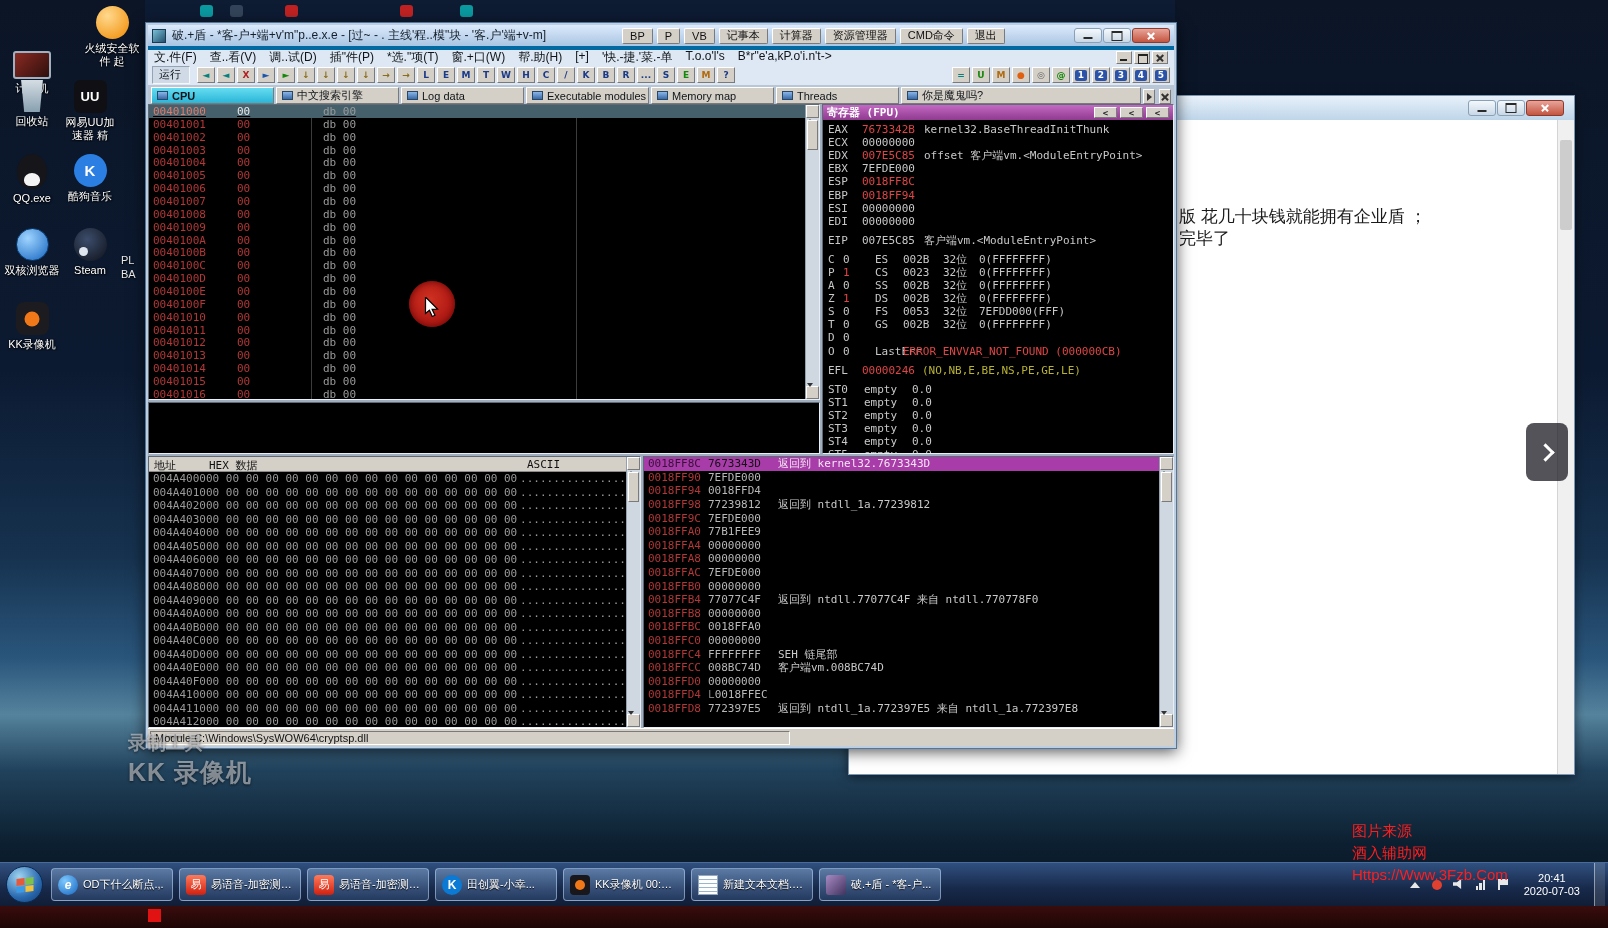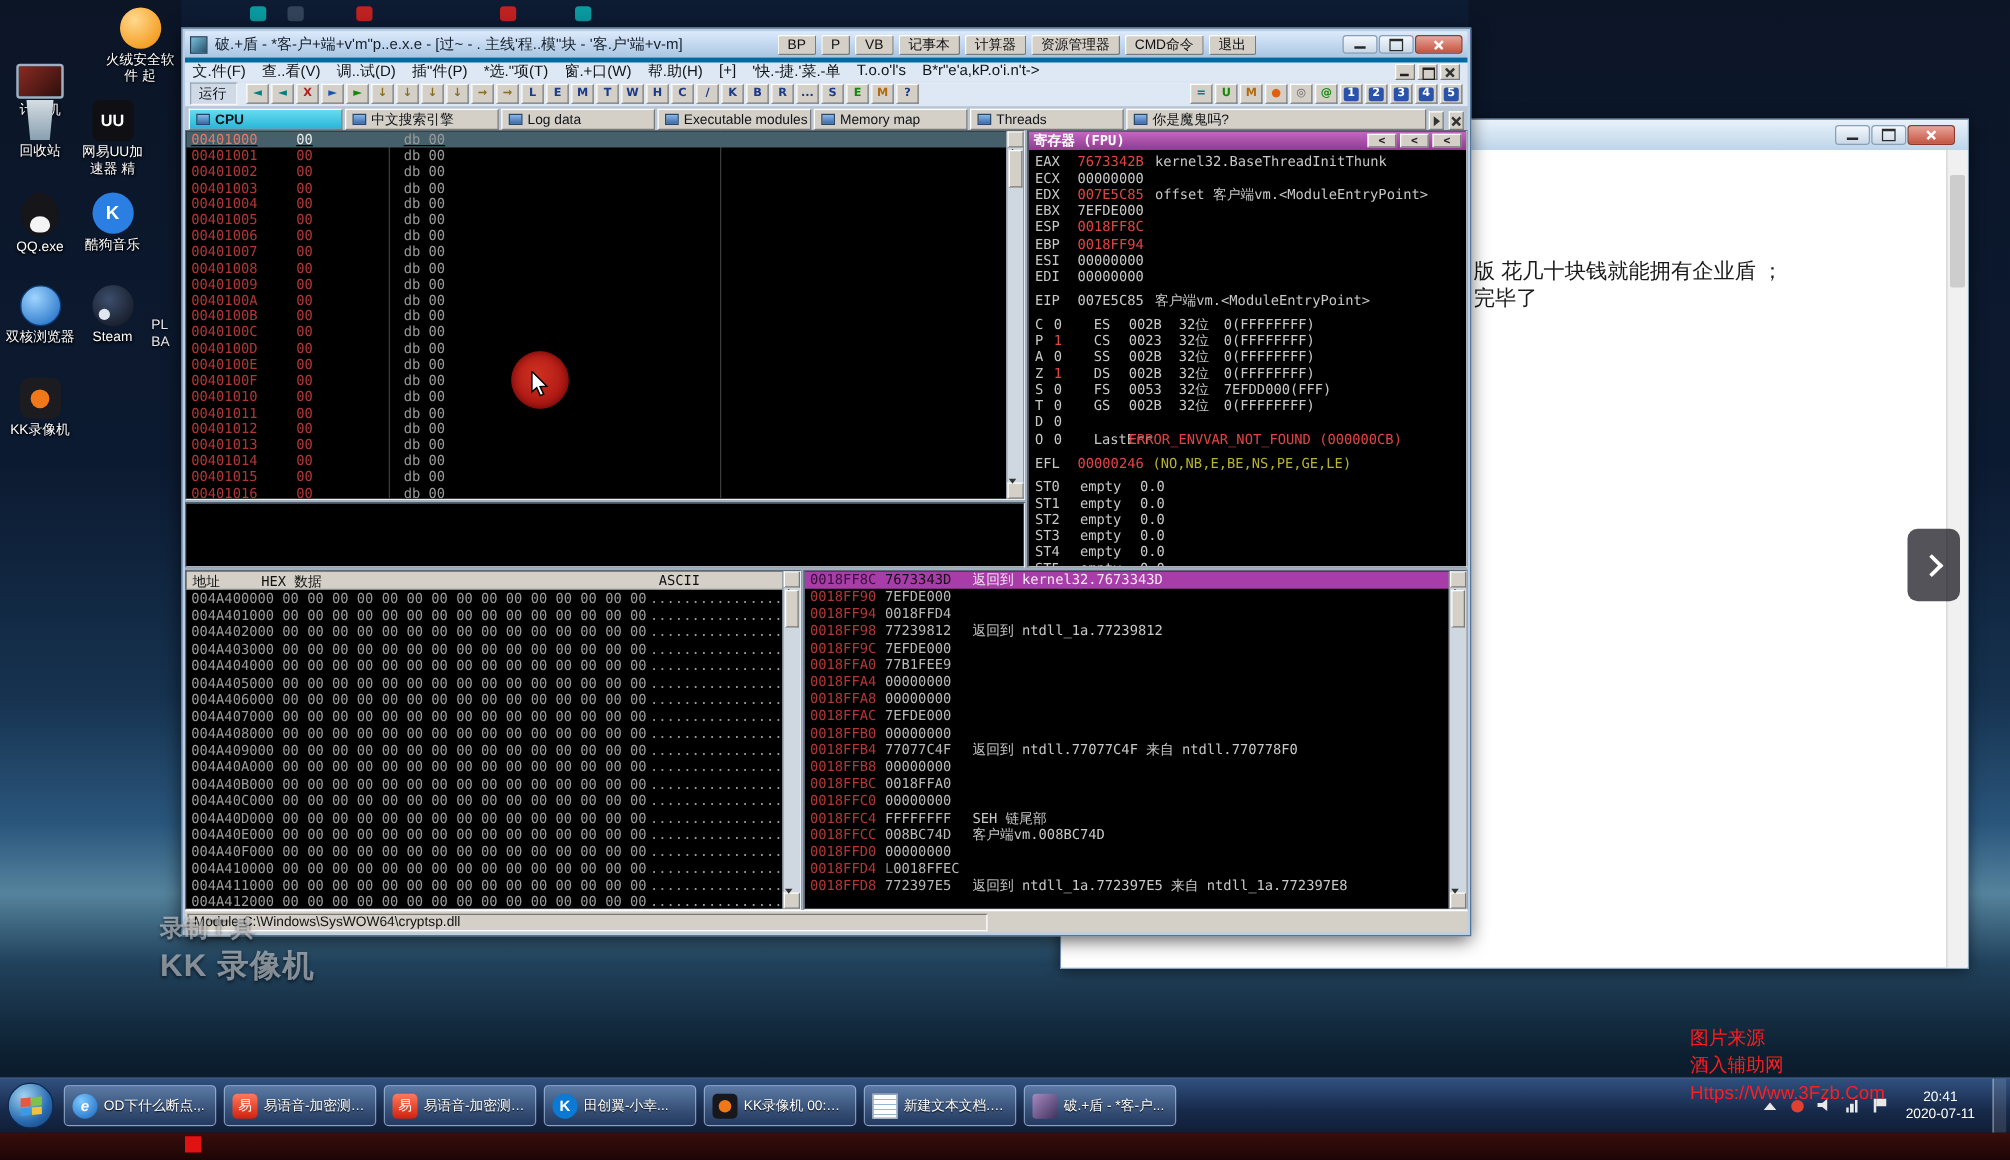--- a/index.html
+++ b/index.html
@@ -677,21 +677,21 @@
             <i style="height:4px"></i>
             <i style="height:7px"></i>
             <i style="height:10px"></i>
           </span>
       </span>
       <span class="ti">
           <span class="ti-flag"></span>
         </span>
       <div class="clock">
         <div>20:41</div>
-        <div>2020-07-11</div>
+        <div>2020-07-03</div>
       </div>
       <div class="show-desktop"></div>
     </div>
   </div>
   <div id="bottom-strip">
     <span class="red-dot"></span>
   </div>
 
   <div id="red-watermark">
     <div>图片来源</div>

